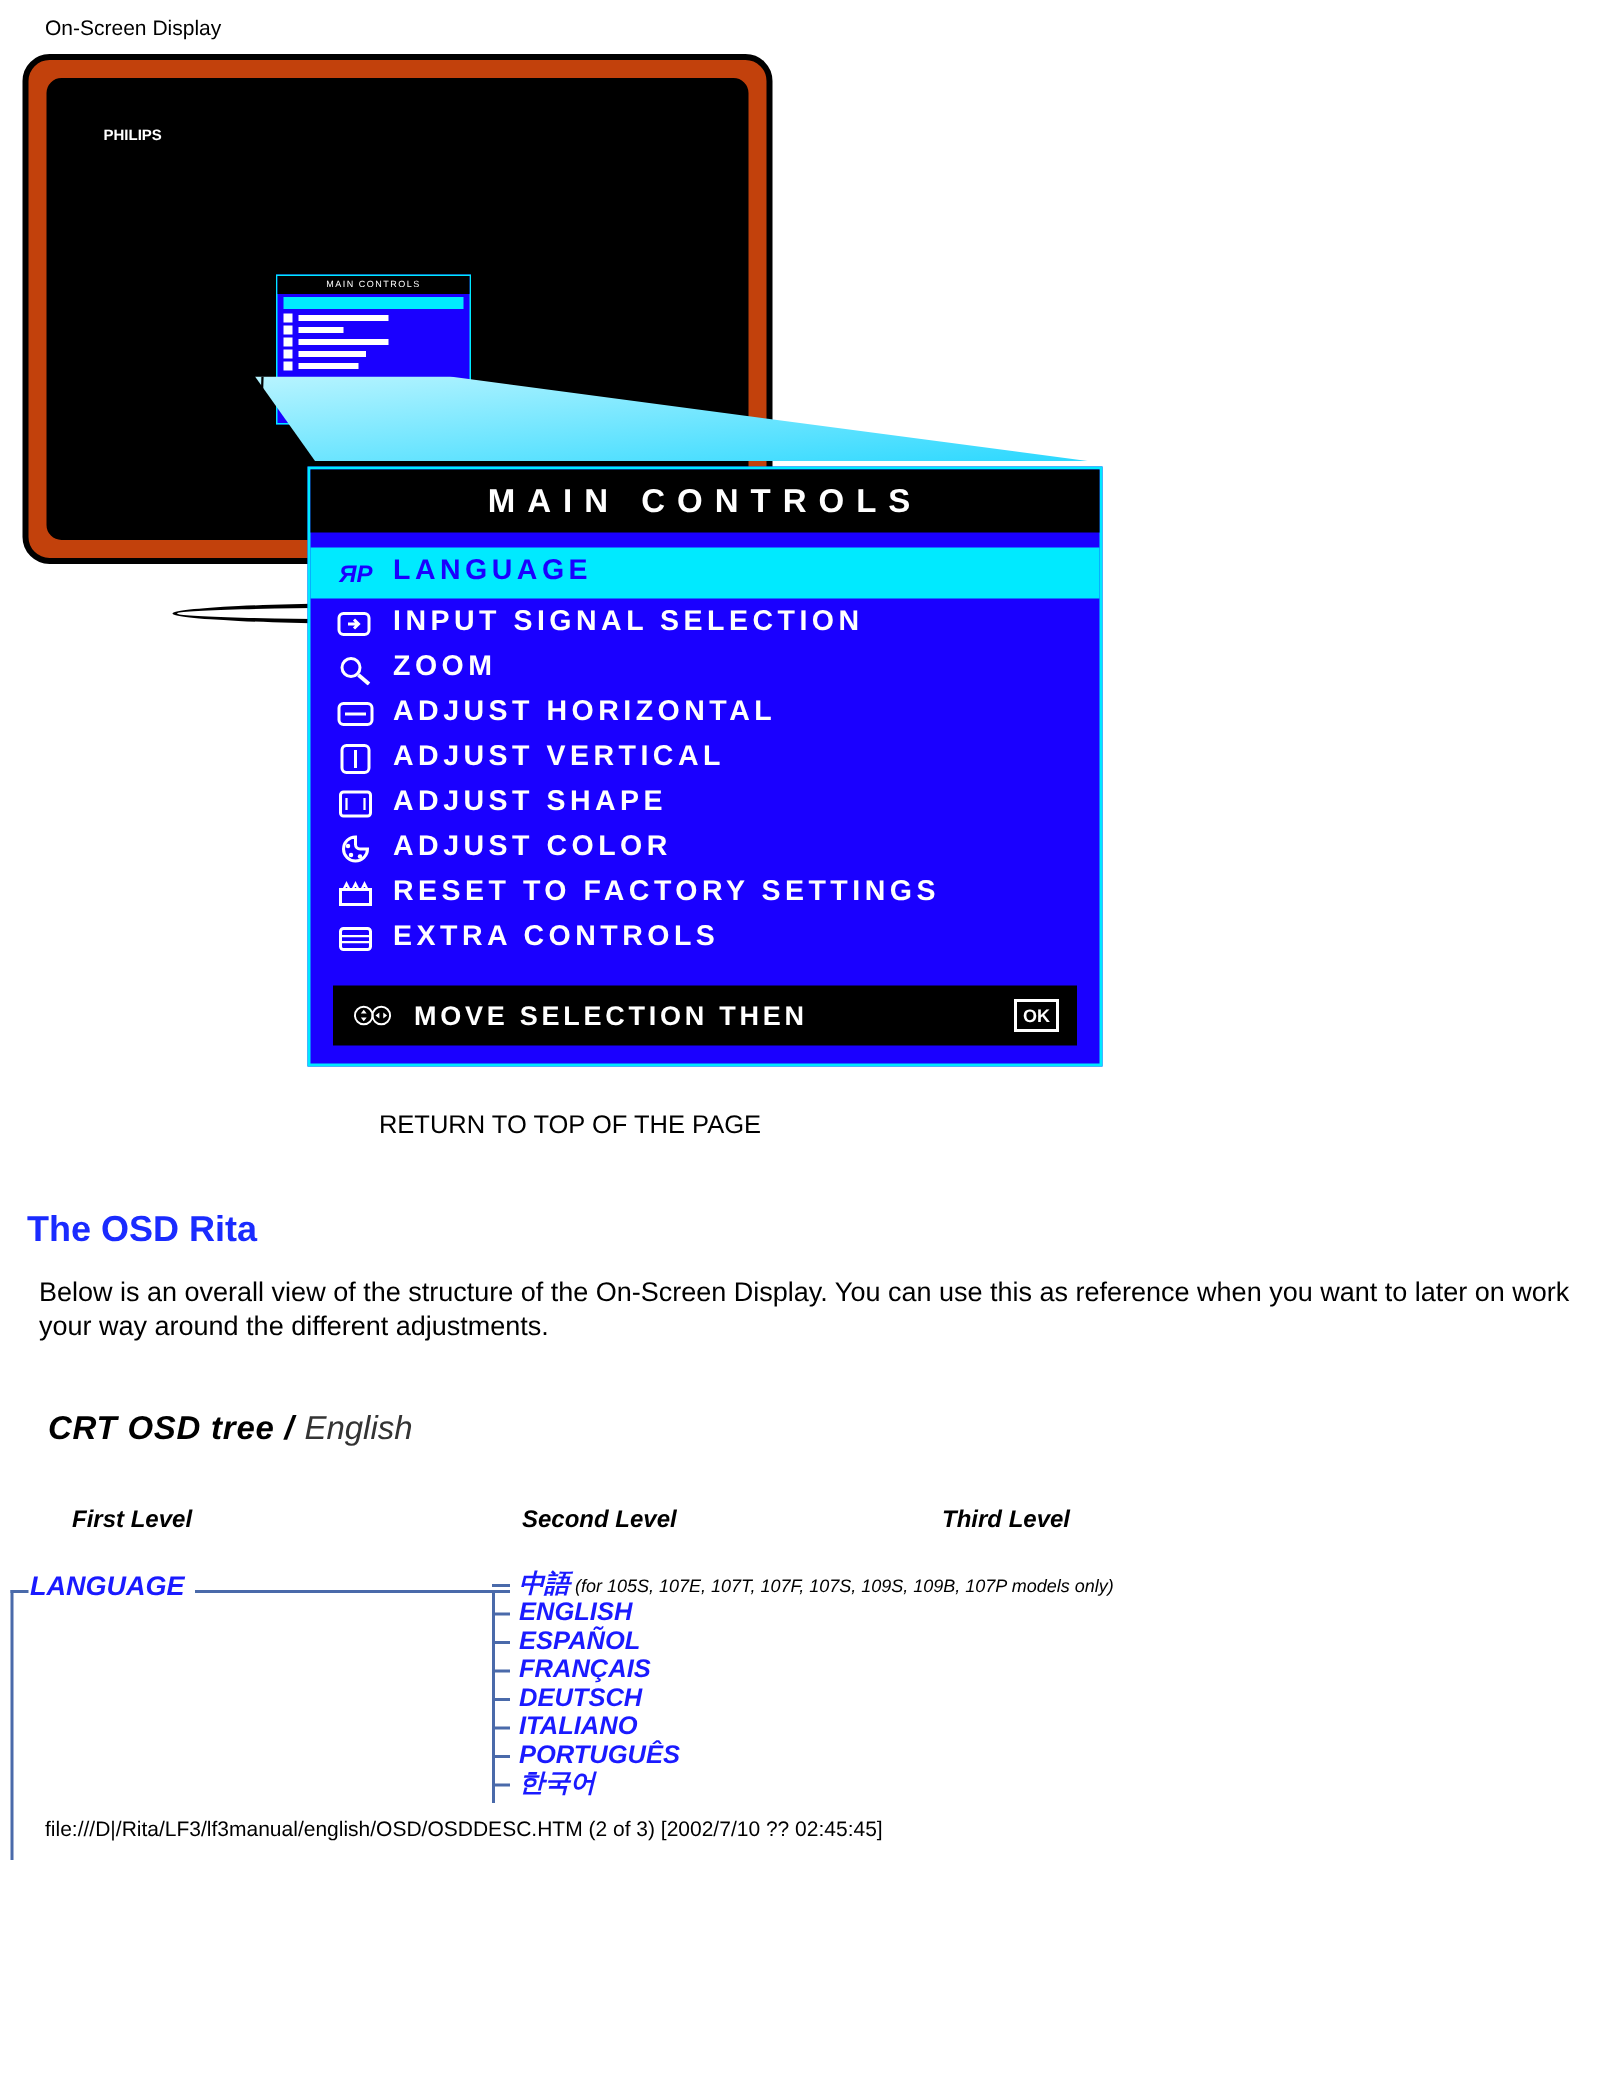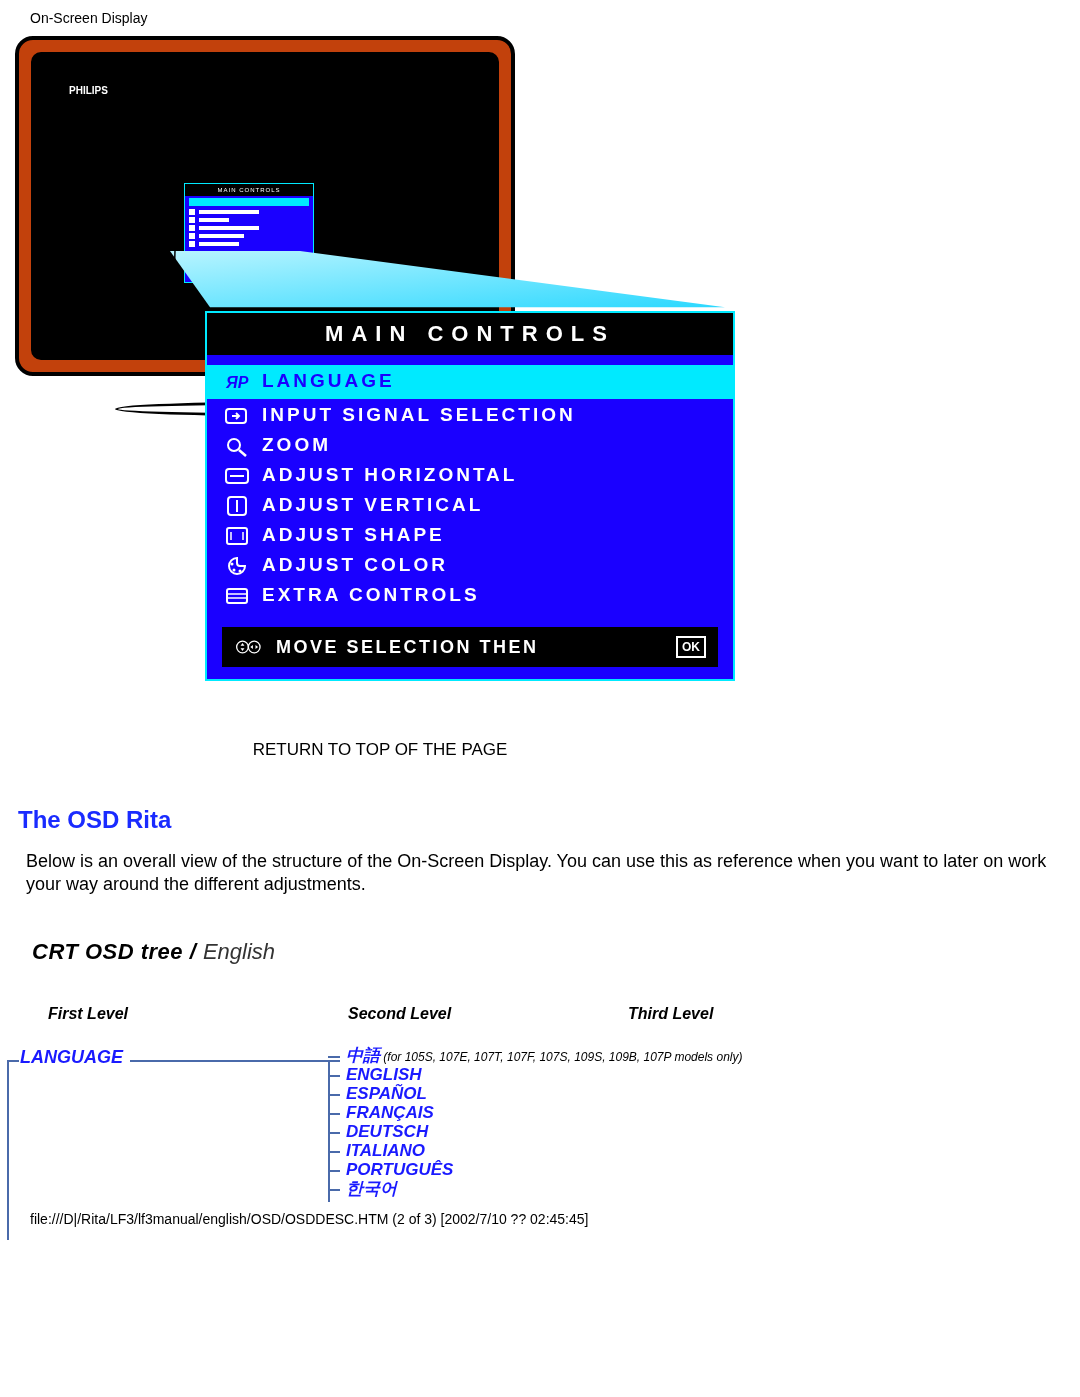--- a/index.html
+++ b/index.html
@@ -190,20 +190,29 @@
         <div class="osd-row">
           <span class="osd-icon">
             <svg viewBox="0 0 26 22">
               <path d="M13 3 A8 8 0 1 0 21 11 L16 11 A3 3 0 0 1 13 8 Z" fill="none" stroke="#fff" stroke-width="2"></path>
               <circle cx="8" cy="9" r="1.5" fill="#fff"></circle>
               <circle cx="10" cy="15" r="1.5" fill="#fff"></circle>
               <circle cx="16" cy="16" r="1.5" fill="#fff"></circle>
             </svg>
           </span>
           <span class="osd-label">ADJUST COLOR</span>
+        </div>
+        <div class="osd-row">
+          <span class="osd-icon">
+            <svg viewBox="0 0 26 22">
+              <rect x="3" y="8" width="20" height="10" fill="none" stroke="#fff" stroke-width="2"></rect>
+              <path d="M5 8 L7 4 L9 8 M11 8 L13 4 L15 8 M17 8 L19 4 L21 8" stroke="#fff" stroke-width="1.5" fill="none"></path>
+            </svg>
+          </span>
+          <span class="osd-label">RESET TO FACTORY SETTINGS</span>
         </div>
         <div class="osd-row">
           <span class="osd-icon">
             <svg viewBox="0 0 26 22">
               <rect x="3" y="4" width="20" height="14" rx="2" fill="none" stroke="#fff" stroke-width="2"></rect>
               <line x1="3" y1="9" x2="23" y2="9" stroke="#fff" stroke-width="1.5"></line>
               <line x1="3" y1="13" x2="23" y2="13" stroke="#fff" stroke-width="1.5"></line>
             </svg>
           </span>
           <span class="osd-label">EXTRA CONTROLS</span>

